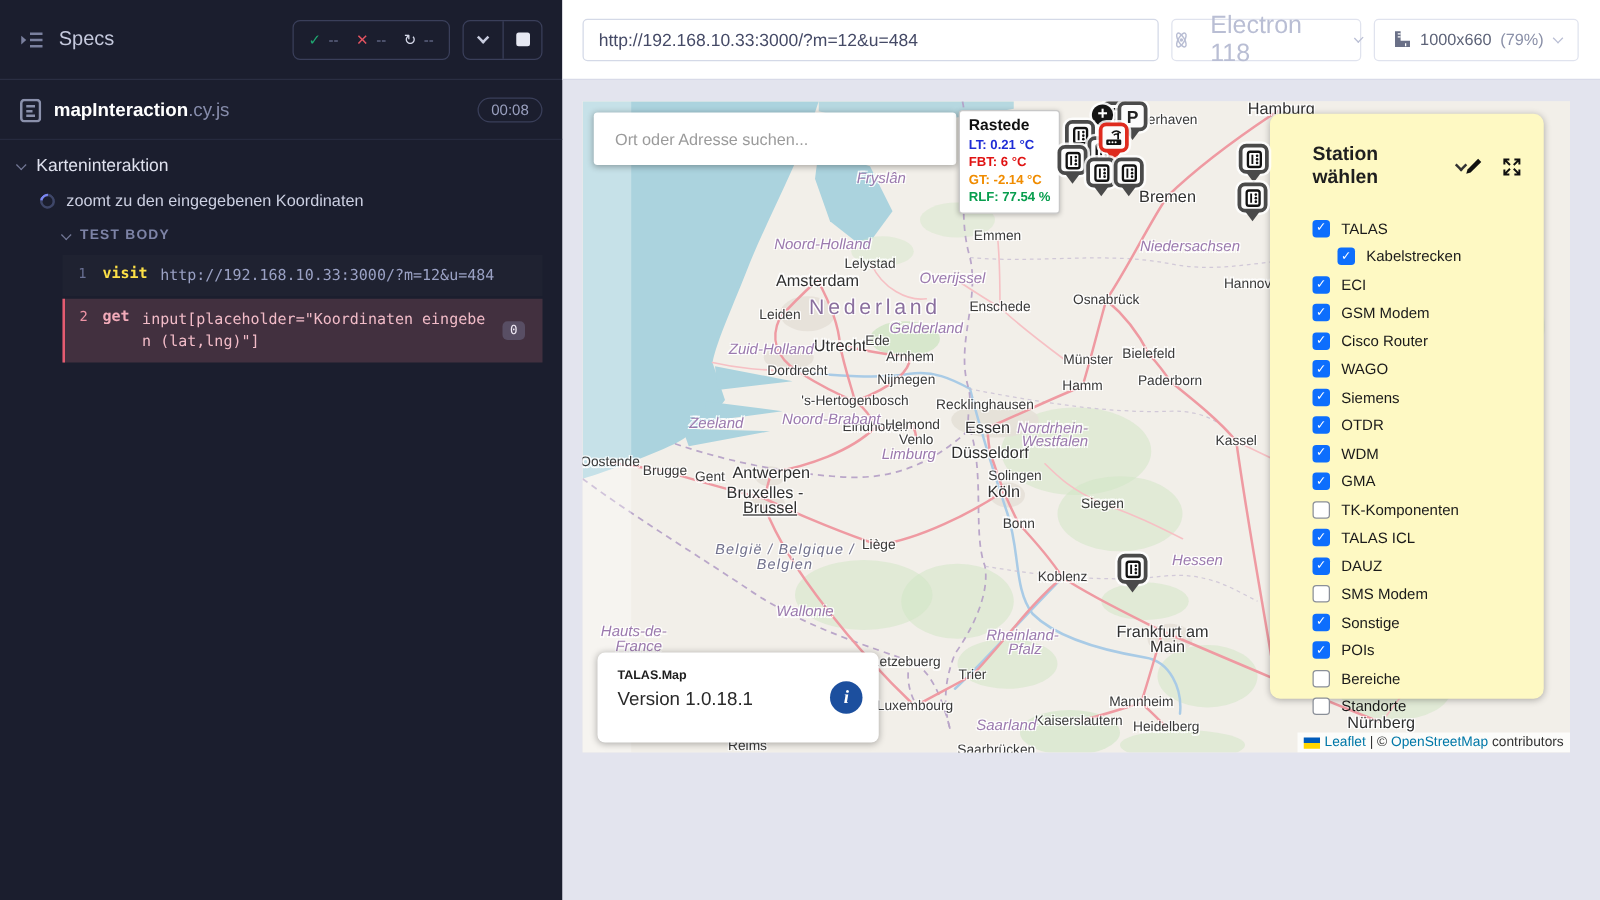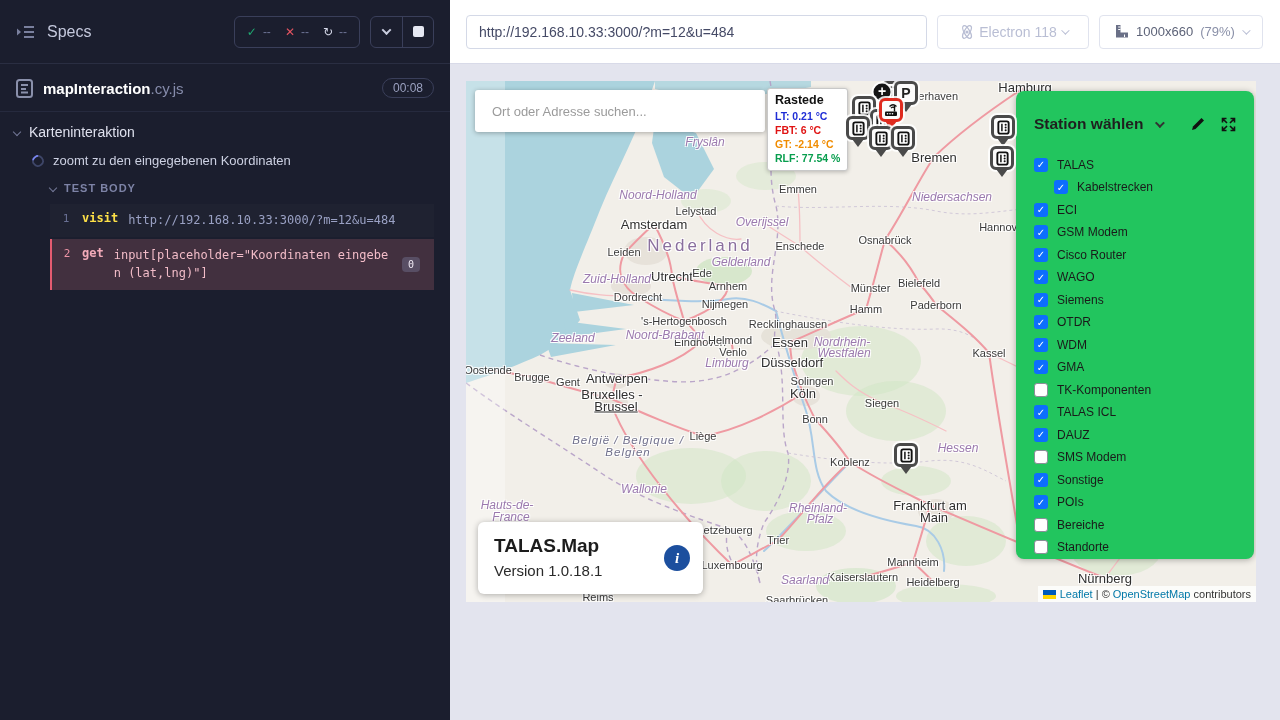--- a/index.html
+++ b/index.html
@@ -44,21 +44,21 @@
   .cmd.pinned { background:#42303f; border-left:2px solid #e45b70; }
   .cmd.pinned .cmd-num { color:#ee93a5; width:30px; }
   .cmd.pinned .cmd-name { color:#f2abb9; }
   .cmd.pinned .cmd-msg { color:#f2bcc8; }
   .cmd-badge { align-self:center; margin:0 6px 0 8px; background:#584e64; color:#efe9f4; font-size:10px; border-radius:4px; padding:2px 6px; flex:none; }
 
   
   .main { position:absolute; left:450px; top:0; width:830px; height:720px; background:#e3e4ee; }
   .topbar { height:64px; background:#fff; border-bottom:1px solid #d8dae8; display:flex; align-items:center; padding:0 17px 0 16px; }
   .url-input { width:461px; height:34px; border:1px solid #d4d9e7; border-radius:4px; font-size:14px; color:#454a66; padding:0 12px; outline:none; font-family:"Liberation Sans",sans-serif; background:#fff; }
-  .browser-btn { margin-left:auto; width:152px; height:34px; border:1px solid #e0e3ee; border-radius:4px; display:flex; align-items:center; justify-content:center; gap:4px; color:#b9bed4; font-size:14px; background:#fff; }
+  .browser-btn { margin-left:auto; width:152px; height:34px; border:1px solid #e0e3ee; border-radius:4px; display:flex; align-items:center; justify-content:center; gap:16px; color:#b9bed4; font-size:20px; background:#fff; }
   .viewport-btn { margin-left:10px; width:164px; height:34px; border:1px solid #e0e3ee; border-radius:4px; display:flex; align-items:center; justify-content:center; gap:7px; font-size:13px; background:#fff; }
   .vp-size { color:#5d6378; } .vp-zoom { color:#8a90a8; }
   .chev-lt { display:inline-block; width:6px; height:6px; border-right:1.5px solid #b9bed4; border-bottom:1.5px solid #b9bed4; transform:rotate(45deg) translateY(-2px); }
 
   
   .aut { position:relative; padding:17px 0 0 16px; }
   .map { position:relative; width:790px; height:521px; background:#f2efe9; overflow:hidden; }
   .map svg.base { position:absolute; left:0; top:0; }
   .tile-fade { position:absolute; left:0; top:0; width:39px; height:100%; background:rgba(255,255,255,.32); pointer-events:none; }
 
@@ -82,36 +82,36 @@
   .search-box { position:absolute; left:9px; top:9px; width:290px; height:42px; background:#fff; border-radius:3px; box-shadow:0 1px 5px rgba(0,0,0,.3); }
   .search-box input { width:100%; height:100%; border:none; outline:none; padding:0 17px; font-size:13px; font-family:"Liberation Sans",sans-serif; color:#333; background:transparent; }
   .search-box input::placeholder { color:#9b9b9b; }
 
   
   .tooltip { position:absolute; left:301px; top:7px; width:max-content; background:#fff; border:1px solid #c8c8c8; border-radius:3px; box-shadow:0 1px 4px rgba(0,0,0,.25); padding:4px 7px 5px; }
   .tooltip-title { font-size:12.5px; font-weight:bold; color:#111; margin-bottom:2px; }
   .tooltip-row { font-size:10.5px; font-weight:bold; line-height:14px; }
 
   
-  .panel { position:absolute; left:550px; top:10px; width:238px; height:468px; background:#22c55e; border-radius:8px; box-shadow:0 1px 6px rgba(0,0,0,.3); }
+  .panel { position:absolute; left:550px; top:10px; width:219px; height:468px; background:#fef9c3; border-radius:8px; box-shadow:0 1px 6px rgba(0,0,0,.3);padding-left:16px; }
   .panel-head { display:flex; align-items:center; padding:24px 18px 14px; }
   .panel-title { font-size:15.5px; font-weight:600; color:#1f1f1f; }
   .chev-dk { display:inline-block; width:7px; height:7px; border-right:2px solid #333; border-bottom:2px solid #333; transform:rotate(45deg) translateY(-2px); margin-left:12px; }
   .panel-icons { margin-left:auto; display:flex; align-items:center; gap:15px; }
   .st-list { padding:10px 0 0 18px; }
   .st-row { display:flex; align-items:center; gap:9px; margin-bottom:7.5px; height:15px; cursor:pointer; }
   .st-row.indent { margin-left:20px; }
   .cb { width:14px; height:14px; border-radius:3px; flex:none; display:flex; align-items:center; justify-content:center; }
   .cb.on { background:var(--cb,#0d6efd); color:#fff; font-size:10px; font-family:"DejaVu Sans",sans-serif; }
   .cb.off { background:#fff; border:1.5px solid #8a8f98; }
   .st-label { font-size:12px; color:#1a1a1a; }
 
   
   .version-card { position:absolute; left:12px; top:441px; width:225px; height:72px; background:#fff; border-radius:6px; box-shadow:0 1px 6px rgba(0,0,0,.3); padding:13px 16px; }
-  .vc-title { font-size:19px; font-weight:bold; color:#1c1c1c; }
+  .vc-title { font-size:10px; font-weight:bold; color:#1c1c1c; }
   .vc-version { font-size:15px; color:#2a2a2a; margin-top:5px; }
   .info-circle { position:absolute; right:13px; top:23px; width:26px; height:26px; border-radius:50%; background:var(--info,#1c4f9e); color:#fff; font-family:"Liberation Serif",serif; font-weight:bold; font-style:italic; font-size:15px; display:flex; align-items:center; justify-content:center; }
 
   
   .attribution { position:absolute; right:0; bottom:0; background:rgba(255,255,255,.78); font-size:11px; color:#333; padding:2px 5px; display:flex; align-items:center; }
   .attribution a { color:#0078a8; text-decoration:none; }
   .flag { display:inline-block; width:13px; height:9px; margin-right:4px; background:linear-gradient(#005bbb 50%, #ffd500 50%); }
 </style>
 </head>
 <body>

